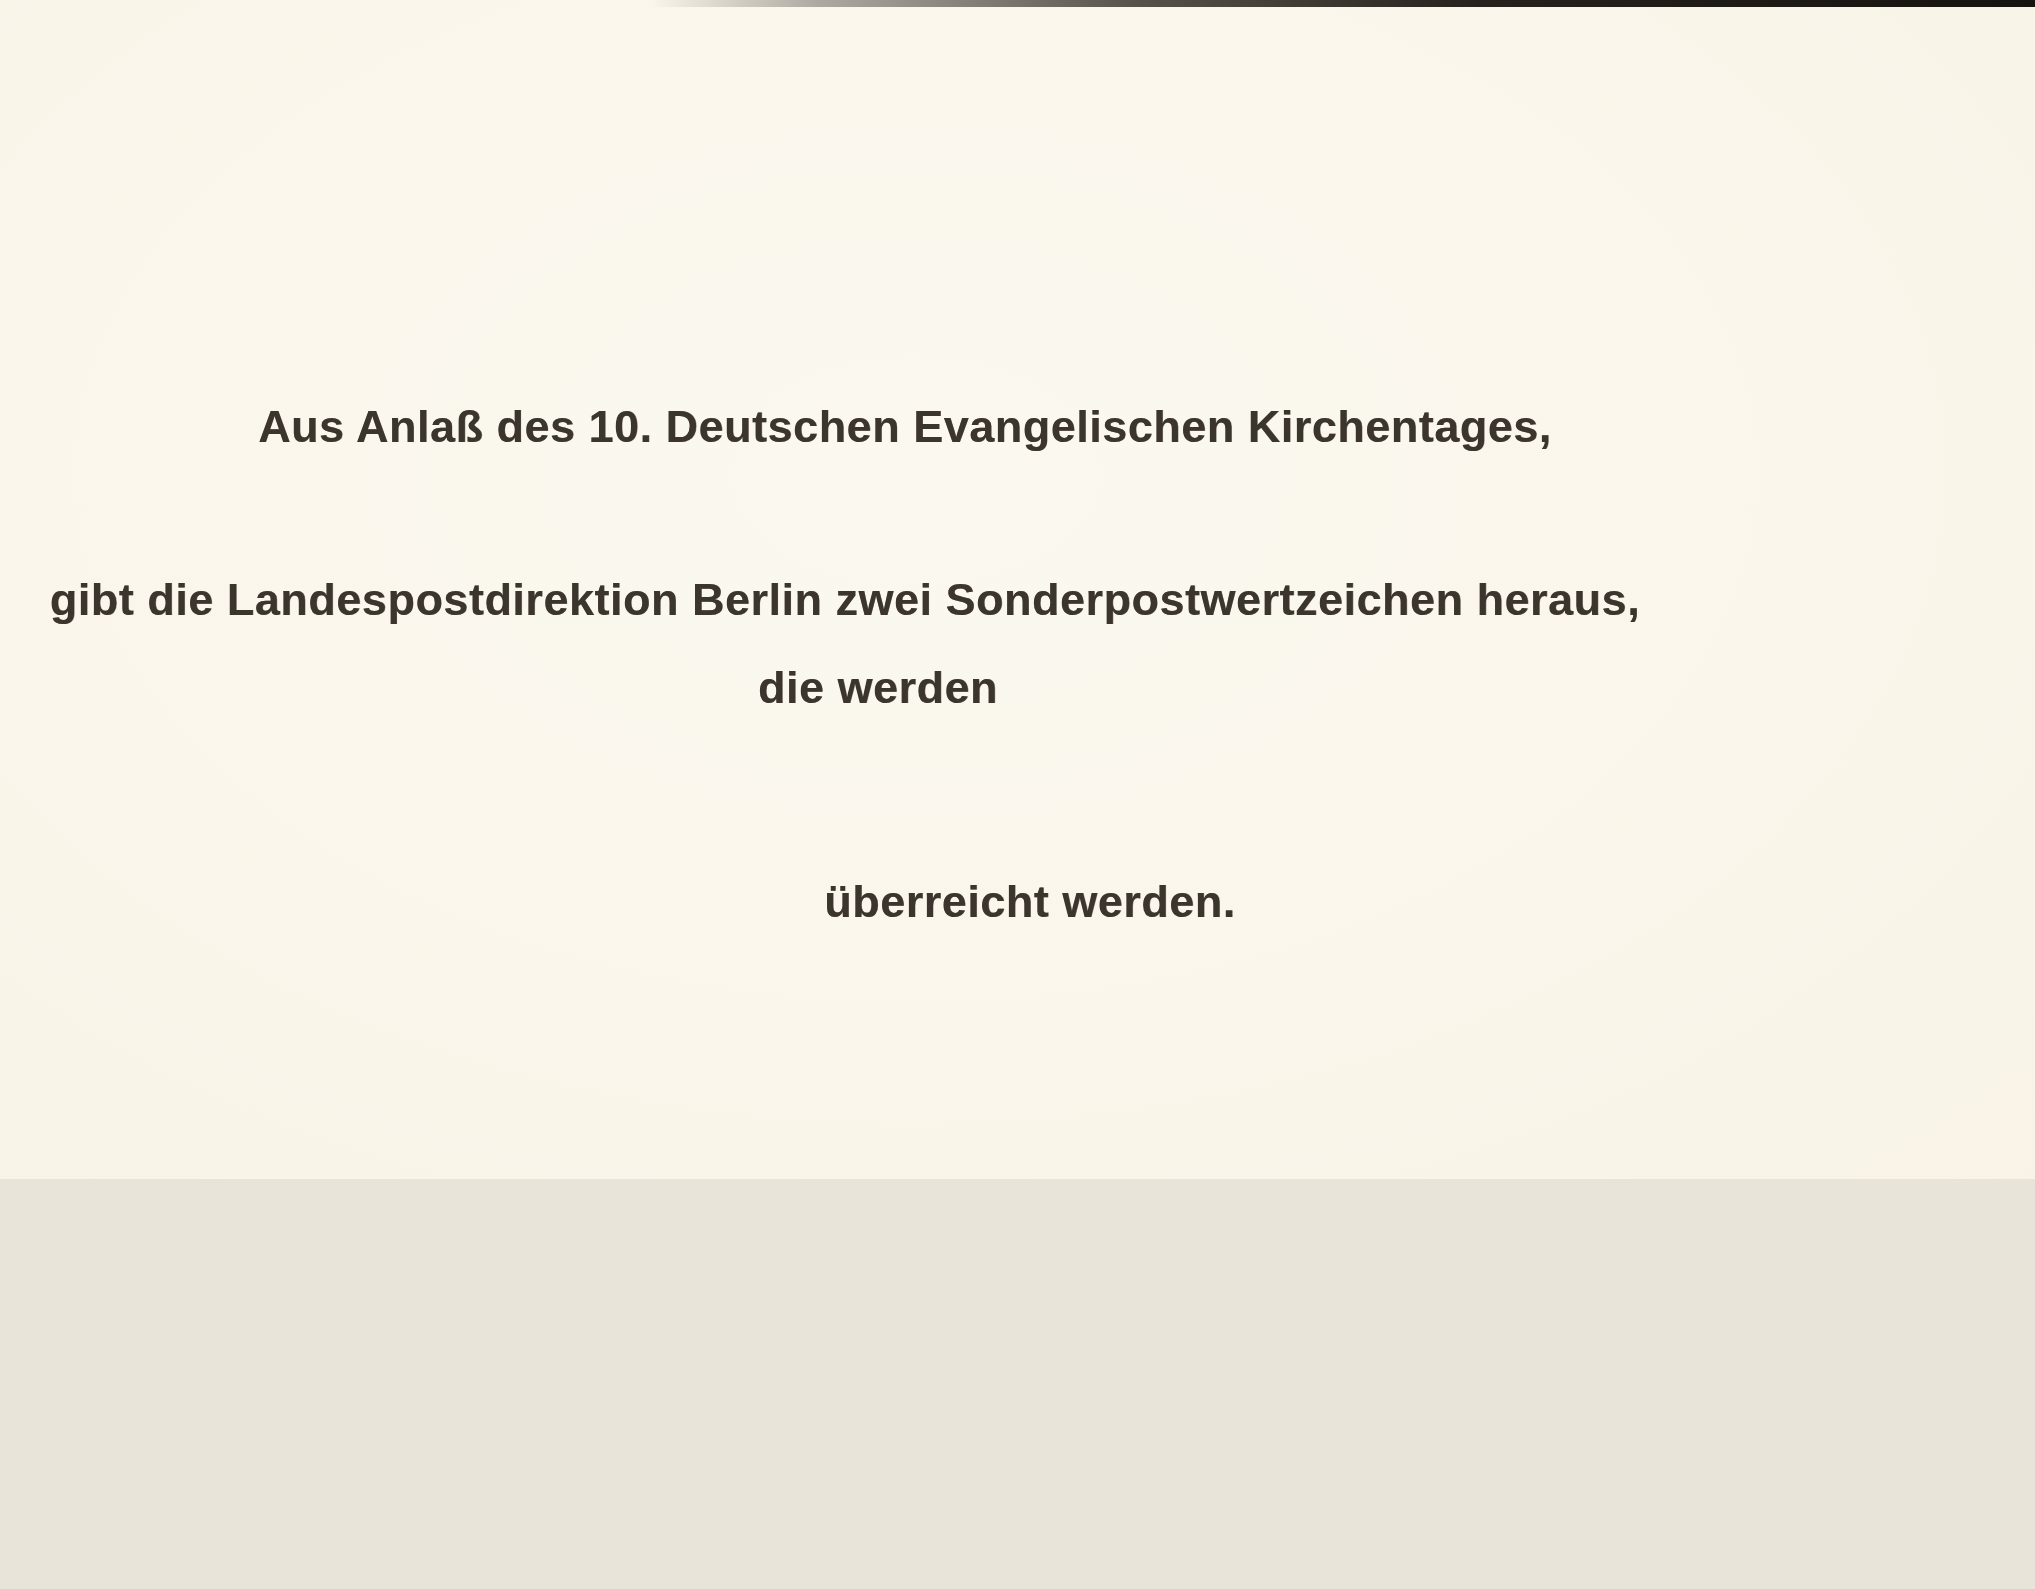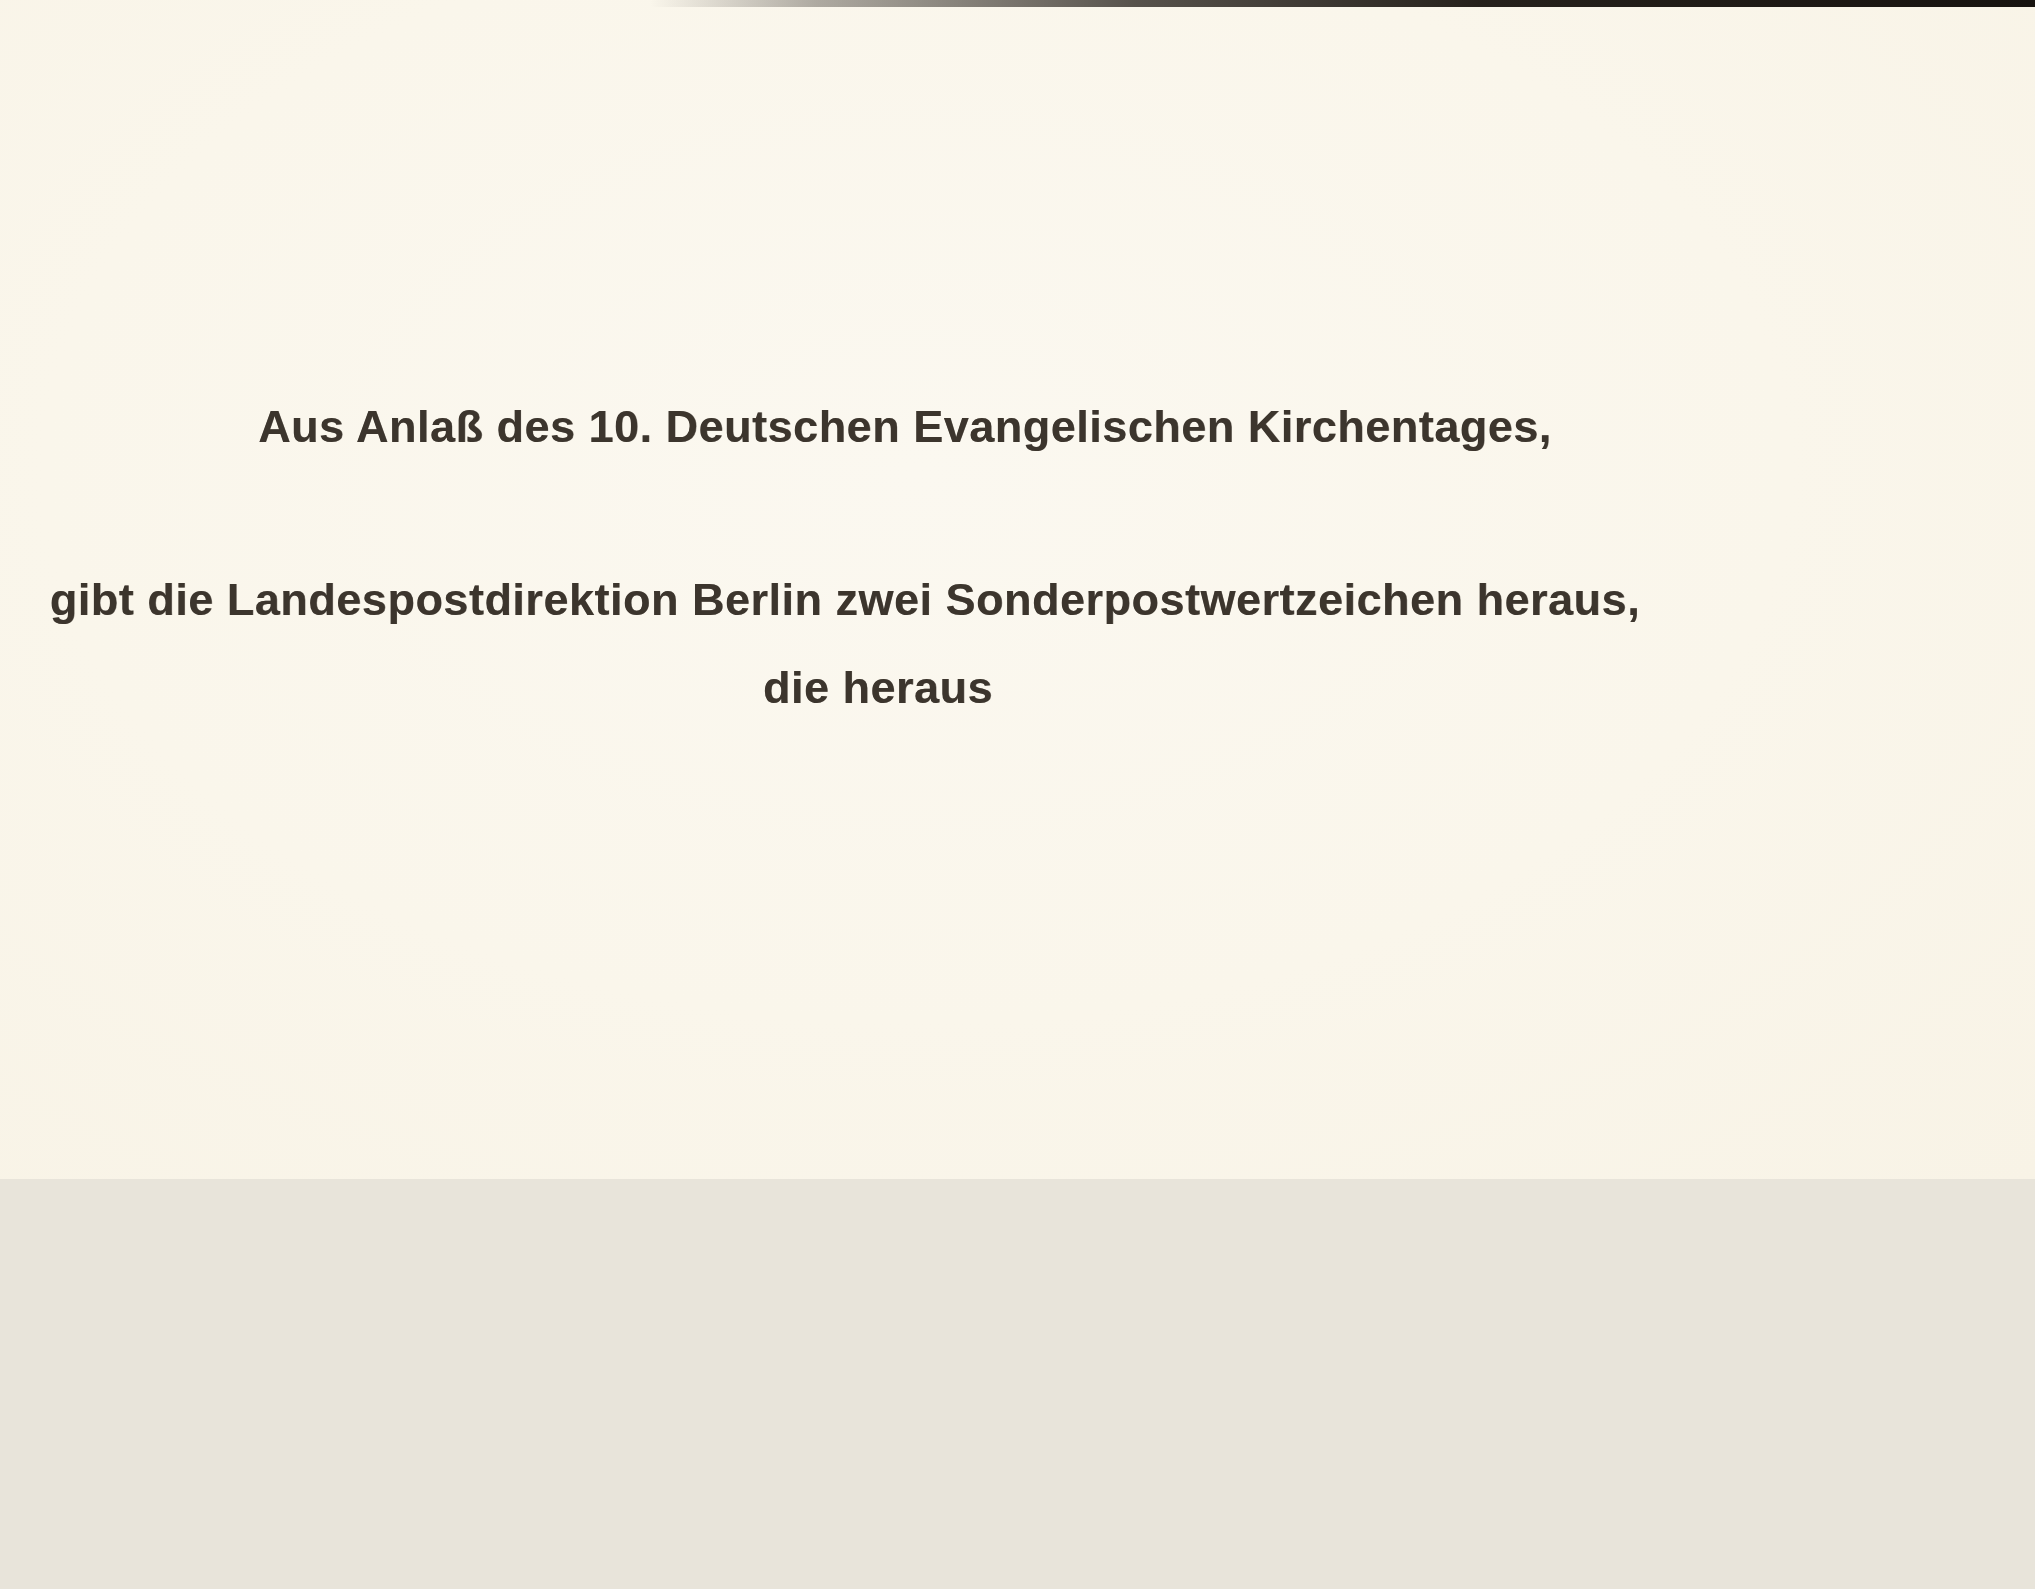--- a/index.html
+++ b/index.html
@@ -57,18 +57,19 @@
 
 <div class="page">
 
   <div class="scan-strip"></div>
 
   <div class="line l1">Aus Anlaß des 10. Deutschen Evangelischen Kirchentages,</div>
 
 
   <div class="line l3">gibt die Landespostdirektion Berlin zwei Sonderpostwertzeichen heraus,</div>
 
-  <div class="line l4">die heraus</div>
+  <div class="line l4">die werden</div>
 
+  <div class="line l5">überreicht werden.</div>
 
 
 
 </div>
 
 </body></html>

